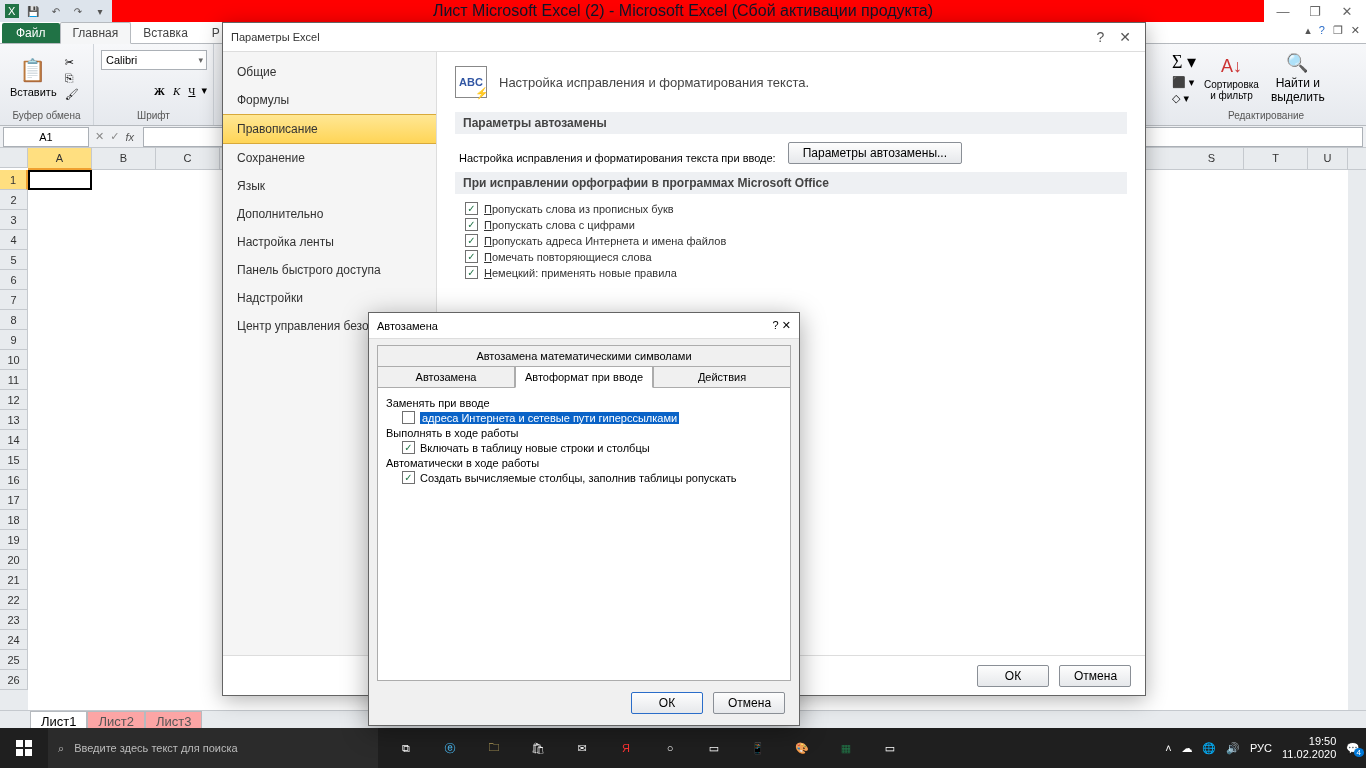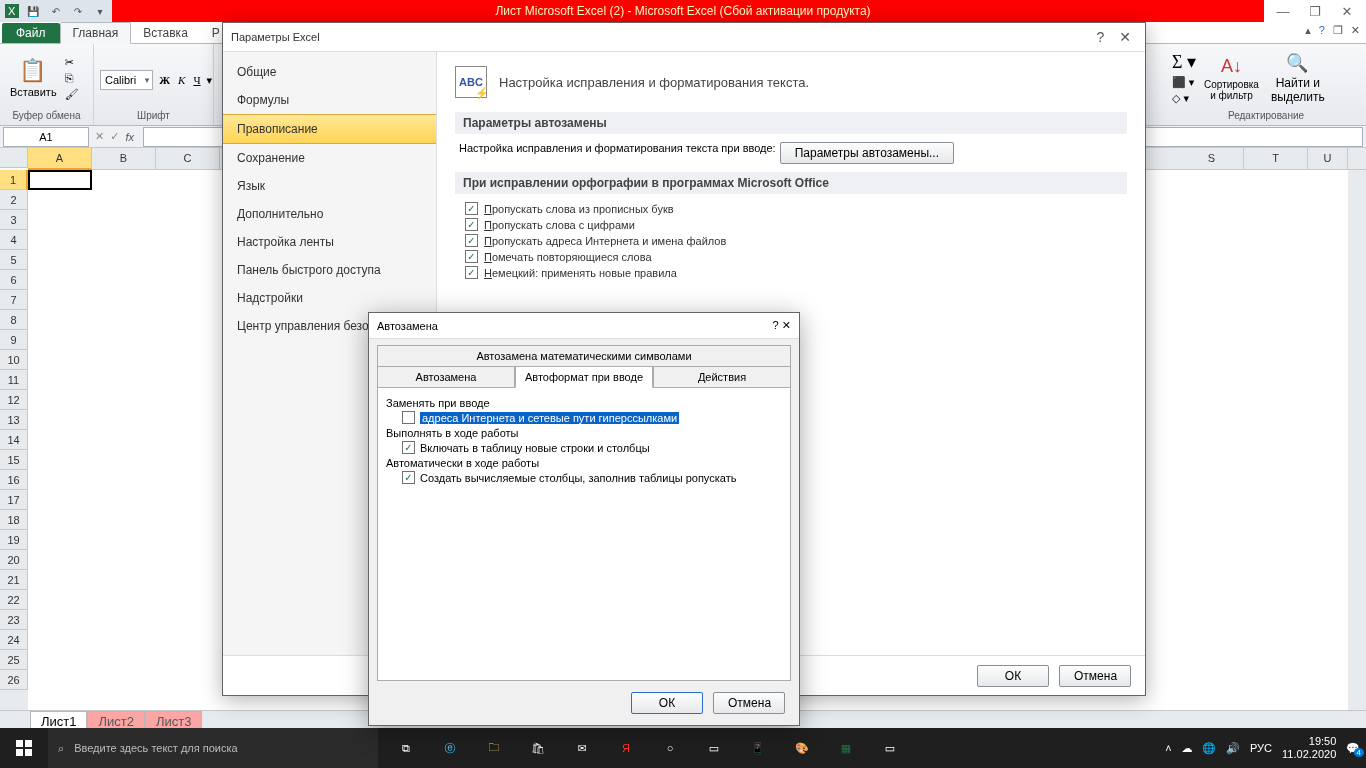--- a/index.html
+++ b/index.html
@@ -1,20 +1,20 @@
 <!DOCTYPE html>
 <html><head>
 <meta charset="utf-8">
 <style>
 *{box-sizing:border-box;margin:0;padding:0;font-family:"Segoe UI",Tahoma,sans-serif;font-size:11px}
 body{background:#fff;overflow:hidden;width:1366px;height:768px;position:relative}
 .title-bar{height:22px;background:#ff0000;display:flex;align-items:center;color:#fff;position:relative}
 .qat{position:absolute;left:0;top:0;height:22px;background:#dde4ec;display:flex;align-items:center;padding:0 4px;gap:6px}
 .qat-icon{width:16px;height:16px;display:inline-flex;align-items:center;justify-content:center;font-size:10px;color:#555}
-.title-text{margin:12px auto;font-size:12px;color:#fef9c3}
+.title-text{margin:12px auto;font-size:16px;color:#0f172a}
 .win-buttons{position:absolute;right:0;top:0;height:22px;display:flex;align-items:center;gap:14px;padding:0 10px;background:#fff}
 .win-btn{width:18px;height:14px;color:#666;font-size:13px;cursor:pointer;display:flex;align-items:center;justify-content:center}
 .ribbon-tabs{height:22px;background:#fff;display:flex;align-items:flex-end;border-bottom:1px solid #b6babf;position:relative}
 .file-tab{background:#207245;color:#fff;padding:3px 14px;font-size:12px;margin-left:2px;border-radius:2px 2px 0 0}
 .tab{padding:3px 12px;font-size:12px;color:#444;cursor:pointer}
 .tab.active{background:#f5f6f7;border:1px solid #b6babf;border-bottom:1px solid #f5f6f7;border-radius:2px 2px 0 0;margin-bottom:-1px}
 .ribbon-help{position:absolute;right:6px;top:2px;display:flex;gap:8px;color:#555}
 .ribbon-body{height:82px;background:linear-gradient(#f7f8fa,#e6e9ee);border-bottom:1px solid #b6babf;display:flex;position:relative}
 .rgroup{border-right:1px solid #cfd4da;padding:2px 6px;display:flex;flex-direction:column;justify-content:space-between;position:relative}
 .rgroup-label{font-size:10px;color:#555;text-align:center;padding-bottom:2px}
@@ -54,21 +54,21 @@
 .dlg-head .hbtn{cursor:pointer;font-size:14px;color:#555;padding:2px 6px}
 .dlg-body{flex:1;display:flex;border-top:1px solid #ddd}
 .opt-nav{width:214px;background:#f5f5f5;border-right:1px solid #ddd;padding:6px 0}
 .opt-item{padding:7px 14px;font-size:12px;color:#333;cursor:pointer}
 .opt-item.sel{background:linear-gradient(#ffe794,#ffd557);border:1px solid #d8a93a;border-left:none;border-right:none}
 .opt-main{flex:1;padding:14px 18px;overflow:auto}
 .opt-heading{display:flex;align-items:center;gap:12px;margin-bottom:14px}
 .abc-icon{width:32px;height:32px;background:#fff;border:1px solid #888;font-size:9px;font-weight:bold;color:#3156a3;display:flex;align-items:center;justify-content:center;position:relative}
 .abc-icon::after{content:"⚡";position:absolute;right:-3px;bottom:-3px;color:#f0a030;font-size:11px}
 .section-bar{background:#eef0f3;padding:4px 8px;font-weight:bold;font-size:12px;color:#444;margin:8px 0}
-.inline-row{display:flex;align-items:flex-start;gap:4px;margin:8px 4px}
+.inline-row{display:flex;align-items:flex-end;gap:12px;margin:8px 4px}
 .btn{background:linear-gradient(#fdfdfd,#e6e8eb);border:1px solid #8a8f96;padding:3px 14px;font-size:12px;cursor:pointer;border-radius:2px}
 .chk-row{display:flex;align-items:center;gap:6px;margin:3px 10px;font-size:12px;color:#333}
 .chk{width:13px;height:13px;border:1px solid #707070;display:inline-flex;align-items:center;justify-content:center;font-size:10px;color:#217346}
 .dlg-foot{height:40px;display:flex;align-items:center;justify-content:flex-end;gap:10px;padding:0 14px;border-top:1px solid #ddd}
 
 
 .dlg-auto{position:absolute;left:368px;top:312px;width:432px;height:414px;background:#f0f0f0;border:1px solid #646464;box-shadow:0 5px 24px rgba(0,0,0,.35);z-index:20;display:flex;flex-direction:column}
 .auto-head{height:26px;display:flex;align-items:center;justify-content:space-between;padding:0 8px;background:#fff;border-bottom:1px solid #ddd}
 .auto-tabs{margin:6px 8px 0;display:flex;flex-direction:column}
 .auto-tab-row{display:flex}
@@ -130,21 +130,21 @@
       </div>
       <div style="display:flex;flex-direction:column;gap:3px">
         <span>✂</span>
         <span>⎘</span>
         <span>🖌</span>
       </div>
     </div>
     <div class="rgroup-label">Буфер обмена</div>
   </div>
   <div class="rgroup" style="width:120px">
-    <div class="rgroup-ctrls" style="flex-direction:row;align-items:center;gap:6px;padding-top:4px">
+    <div class="rgroup-ctrls" style="flex-direction:column;align-items:flex-end;gap:14px;padding-top:4px">
       <div class="combo" style="width:106px">
           <span>Calibri</span>
         </div>
       <div class="font-row">
         <b style="font-family:serif">Ж</b>
         <i style="font-family:serif;margin:0 6px">К</i>
         <u style="font-family:serif">Ч</u>
         <span style="margin-left:4px">▾</span>
       </div>
     </div>

